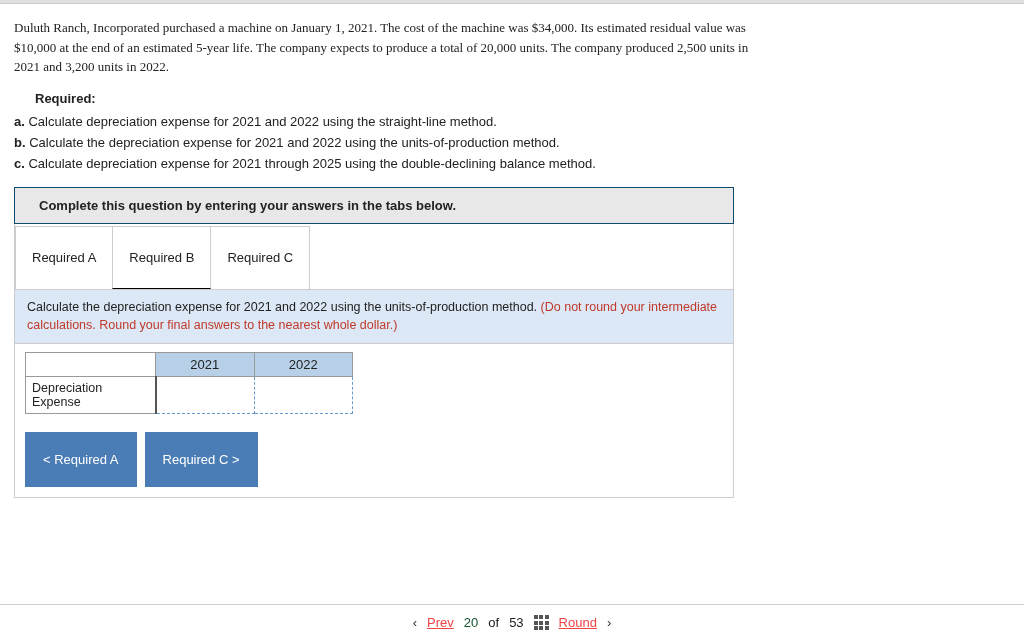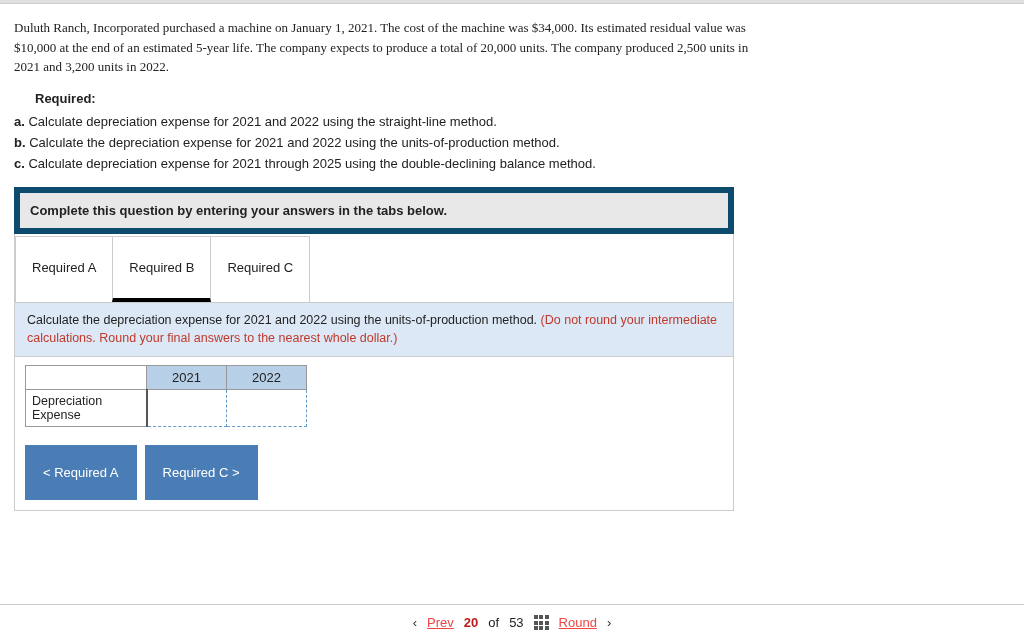--- a/index.html
+++ b/index.html
@@ -37,22 +37,22 @@
     }
     .question-item {
       margin-bottom: 6px;
       max-width: 740px;
     }
     .question-item b {
       font-weight: bold;
     }
     .complete-box {
       background: #e8e8e8;
-      border: 6px solid #0c4a6e;
-      padding: 10px 10px;
+      border: 1px solid #0c4a6e;
+      padding: 10px 24px;
       margin: 16px 0 0 0;
       max-width: 720px;
       font-weight: bold;
       font-size: 13px;
     }
     .tabs-container {
       max-width: 720px;
       border: 1px solid #ccc;
       border-top: none;
     }
@@ -66,21 +66,21 @@
       border: 1px solid #ccc;
       border-bottom: none;
       cursor: pointer;
       font-size: 13px;
       background: #fff;
       margin-right: -1px;
       margin-top: 2px;
     }
     .tab.active {
       background: #fff;
-      border-bottom: 4px solid #000000;
+      border-bottom: 1px solid #000000;
       z-index: 1;
       position: relative;
     }
     .tab-content {
       padding: 0;
     }
     .instruction-row {
       background: #dce8f5;
       padding: 8px 12px;
       font-size: 12.5px;
@@ -89,21 +89,21 @@
     }
     .instruction-row .red-text {
       color: #c0392b;
     }
     .table-section {
       padding: 8px 10px;
     }
     .data-table {
       border-collapse: collapse;
       font-size: 13px;
-      width: 282px;
+      width: 328px;
     }
     .data-table th {
       background: #b8cfe8;
       border: 1px solid #999;
       padding: 4px 20px;
       text-align: center;
       font-weight: normal;
     }
     .data-table td {
       border: 1px dashed #888;
@@ -148,22 +148,22 @@
       font-size: 13px;
       background: #fff;
     }
     .bottom-bar a, .bottom-bar .nav-link {
       color: #ef4444;
       text-decoration: underline;
       cursor: pointer;
       font-size: 13px;
     }
     .bottom-bar .current-page {
-      font-weight: bold;
-      color: #b91c1c;
+      font-weight: normal;
+      color: #14532d;
     }
     .bottom-bar .chevron {
       font-size: 13px;
       color: #333;
     }
     .grid-icon {
       display: inline-grid;
       grid-template-columns: repeat(3, 4px);
       gap: 1.5px;
       vertical-align: middle;

